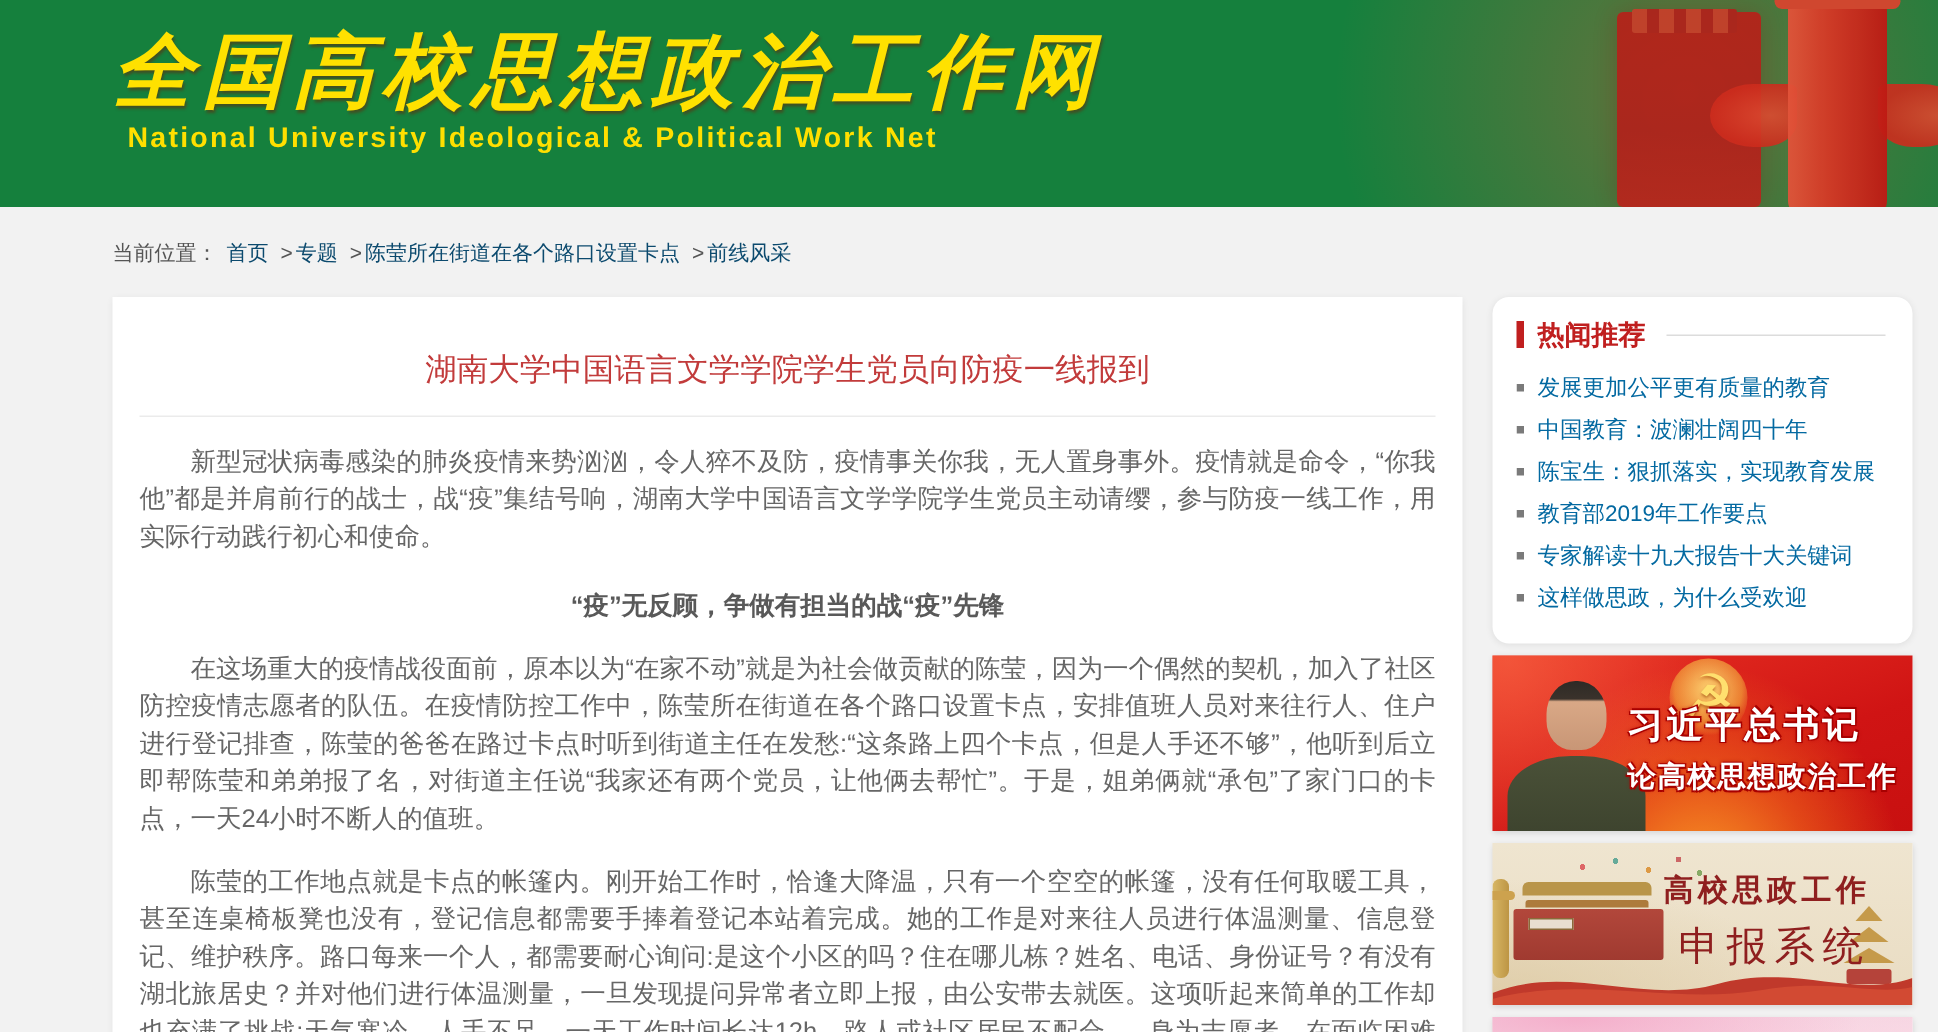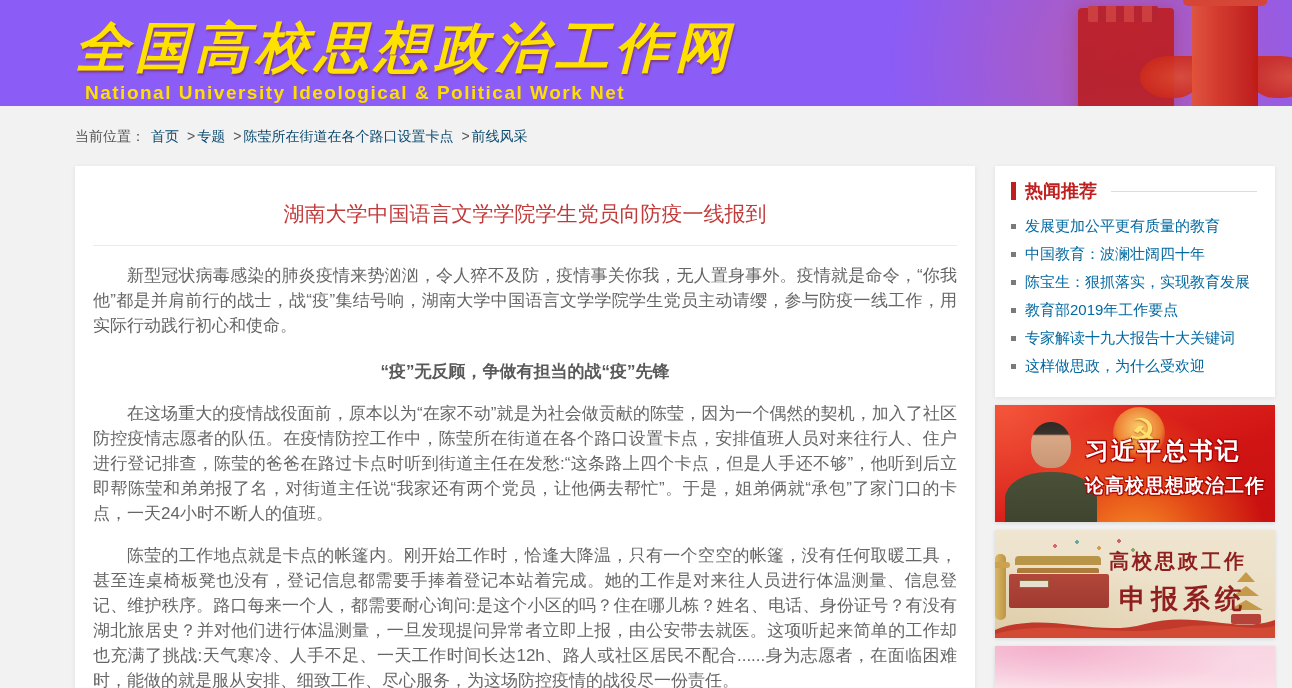--- a/index.html
+++ b/index.html
@@ -3,21 +3,21 @@
 <meta charset="utf-8">
 <style>
   * { margin:0; padding:0; box-sizing:border-box; }
   html,body { width:1292px; height:688px; overflow:hidden; }
   body {
     font-family:"Liberation Sans","DejaVu Sans",sans-serif;
     background:#f2f2f2; color:#666;
   }
   
   .site-header {
-    position:relative; height:106px; background:#8b5cf6; overflow:hidden;
+    position:relative; height:138px; background:#15803d; overflow:hidden;
   }
   .site-header .glow {
     position:absolute; right:-40px; top:-60px; width:520px; height:300px;
     background:radial-gradient(circle at 60% 40%, rgba(255,90,60,.35), rgba(205,31,31,0) 65%);
   }
   .deco-wall {
     position:absolute; left:1078px; top:8px; width:96px; height:130px;
     background:linear-gradient(180deg,#c01a16 0%, #b91a18 60%, #c41d19 100%);
     box-shadow:0 0 18px rgba(120,0,0,.25); border-radius:4px;
     opacity:.85;
@@ -81,21 +81,21 @@
   .article-body p {
     margin-top:17px; font-size:17px; line-height:25px; color:#666;
     text-align:justify; text-indent:2em;
   }
   .article-body p.subheading {
     text-align:center; text-indent:0; font-weight:bold; color:#595959;
     margin-top:21px; margin-bottom:4px;
   }
   
   .sidebar { width:280px; display:flex; flex-direction:column; gap:8px; }
-  .hot-card { padding:13px 16px 17px; }
+  .hot-card { padding:13px 16px 17px;border-radius:11px; }
   .hot-header { display:flex; align-items:center; }
   .hot-bar { width:5px; height:18px; background:#c01f1f; }
   .hot-title { margin-left:9px; font-size:18px; font-weight:bold; color:#c01f1f; }
   .hot-line { flex:1; margin-left:14px; margin-right:2px; border-top:1px solid #dcdcdc; }
   .hot-list { list-style:none; margin-top:9px; }
   .hot-list li {
     display:flex; align-items:center; height:28px; font-size:15px; color:#0369a1;
     cursor:pointer; white-space:nowrap; overflow:hidden;
   }
   .bullet { width:5px; height:5px; background:#7a7a7a; margin-right:9px; flex:0 0 auto; }
@@ -179,21 +179,21 @@
   .temple i { position:absolute; left:50%; transform:translateX(-50%); display:block;
     border-left:14px solid transparent; border-right:14px solid transparent;
     border-bottom:10px solid #c59a4a; }
   .temple i:nth-child(1){ top:0; border-left-width:9px; border-right-width:9px; }
   .temple i:nth-child(2){ top:14px; border-left-width:13px; border-right-width:13px; }
   .temple i:nth-child(3){ top:28px; border-left-width:17px; border-right-width:17px; }
   .temple .base { position:absolute; bottom:0; left:8px; width:30px; height:10px; background:#b5433a; border-radius:2px; }
   .ribbon { position:absolute; left:0; right:0; bottom:0; height:30px; }
   .banner2-text { position:absolute; right:28px; top:18px; text-align:right; }
   .banner2-line1 { font-size:20px; font-weight:bold; color:#8f1f1f; letter-spacing:3px; }
-  .banner2-line2 { margin-top:6px; font-size:27px; font-weight:bold; color:#8f1f1f; letter-spacing:5px; }
+  .banner2-line2 { margin-top:6px; font-size:27px; font-weight:normal; color:#8f1f1f; letter-spacing:5px; }
   
   .banner3 {
     height:60px;
     background:
       radial-gradient(ellipse at 20% 0%, rgba(244,170,200,.9), transparent 60%),
       radial-gradient(ellipse at 75% 40%, rgba(250,210,225,.9), transparent 65%),
       linear-gradient(180deg,#f6d7e3,#fdf2f4);
   }
 </style>
 </head>

